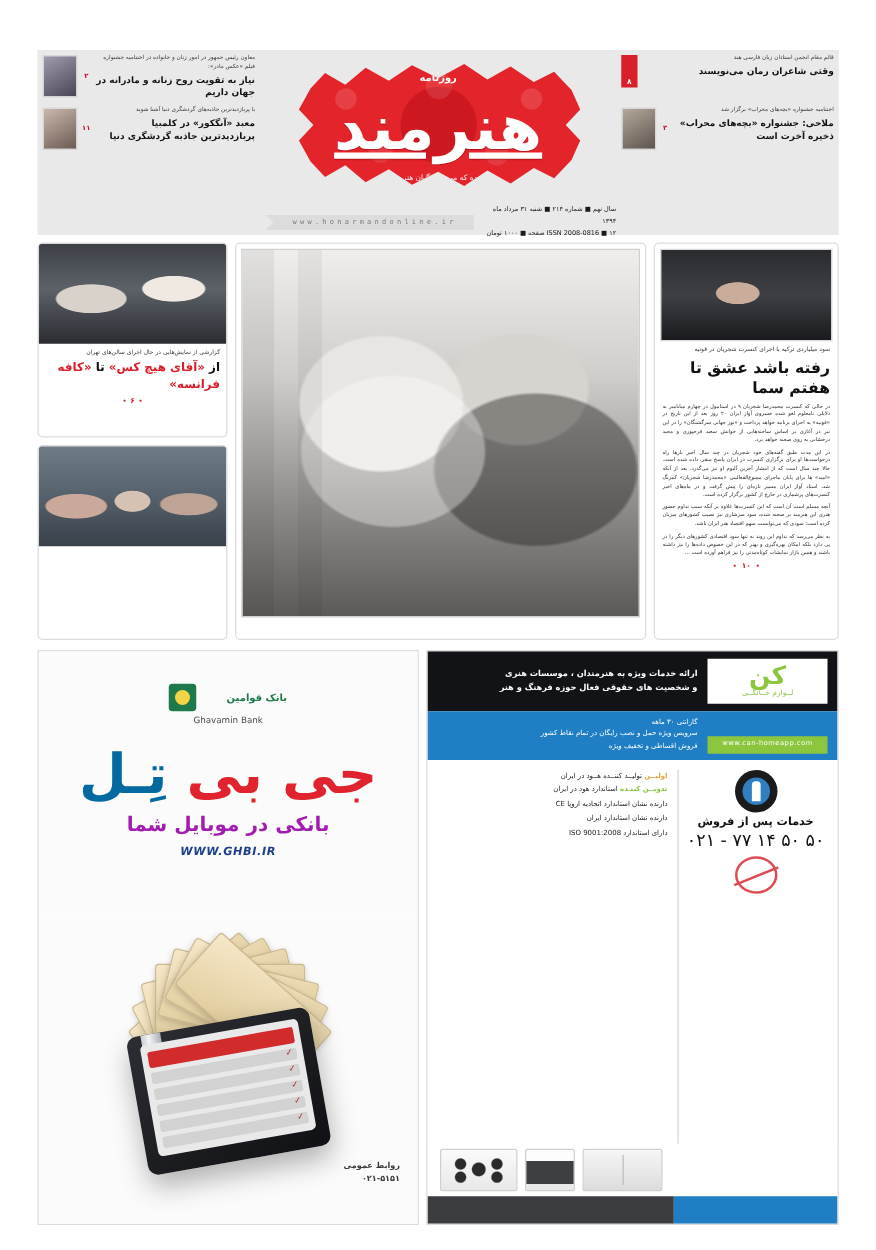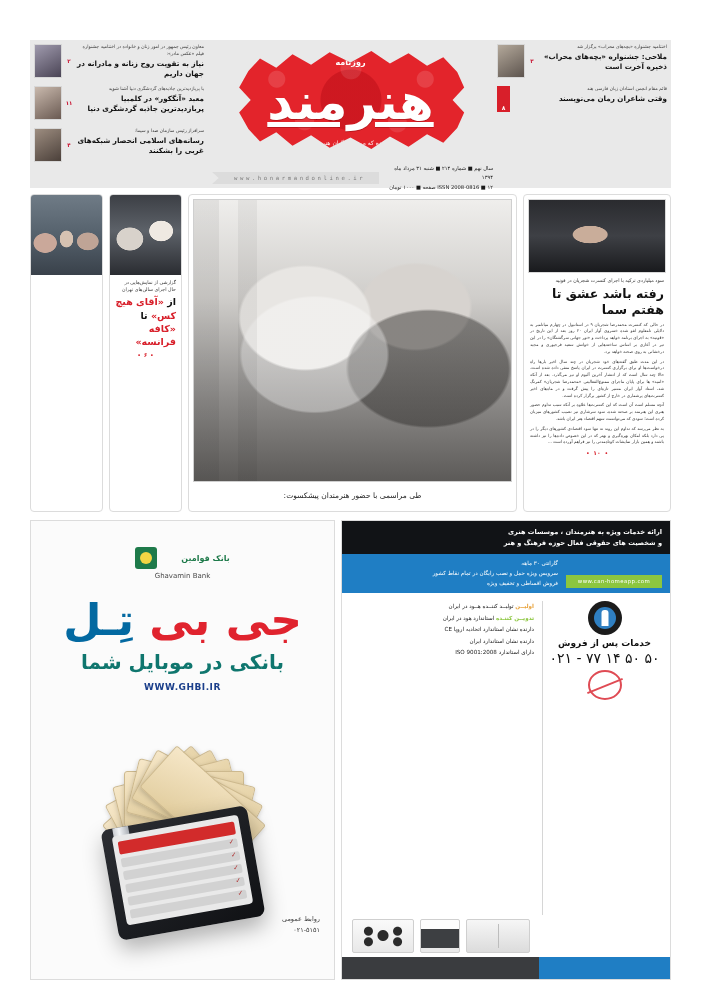--- a/index.html
+++ b/index.html
@@ -130,21 +130,21 @@
     direction: rtl; text-align: right; padding-left: 4px;
     font-size: 5.2px; color: #1a1a1a; line-height: 1.75;
   }
 
   
   .content {
     margin: 6px 30px 0 30px;
     display: flex; flex-direction: row-reverse;
     gap: 6px; height: 318px;
   }
-  .col-right { width: 152px; display: flex; flex-direction: row; gap: 6px; }
+  .col-right { width: 152px; display: flex; flex-direction: column; gap: 6px; }
   .col-center { flex: 1; display: flex; flex-direction: column; }
   .col-left { width: 148px; }
 
   .card {
     background: #fff; border: 1px solid #dcdcdc; border-radius: 4px;
     overflow: hidden; display: flex; flex-direction: column;
   }
   .side-card { flex: 1; }
   .side-photo { height: 80px; background: #555; position: relative; }
   .sp1 {
@@ -390,25 +390,25 @@
   }
   .bank-script { font-size: 8px; color: #1e7a4a; direction: rtl; font-weight: bold; margin-left: 20px; }
   .bank-en { font-size: 7px; color: #4a4a4a; margin-top: 3px; direction: ltr; }
   .bank-big {
     margin-top: 18px; font-size: 44px; font-weight: bold; line-height: 1;
     direction: rtl; white-space: nowrap;
   }
   .bank-big .r { color: #e0232e; }
   .bank-big .b { color: #0369a1; }
   .bank-sub {
-    margin-top: 8px; font-size: 20px; font-weight: bold; color: #0f766e; direction: rtl;
+    margin-top: 8px; font-size: 16px; font-weight: bold; color: #a21caf; direction: rtl;
   }
   .bank-url {
     margin-top: 8px; font-size: 9px; color: #1b3f8b; letter-spacing: .5px;
-    font-weight: bold; direction: ltr;
+    font-weight: bold; direction: ltr; font-style: italic;
   }
   .bank-art { position: relative; height: 248px; overflow: hidden; background: #fbfbfb; }
   .bank-notes {
     position: absolute; left: 50%; top: 18px; transform: translateX(-50%);
     width: 210px; height: 92px;
   }
   .note {
     position: absolute; width: 120px; height: 56px; left: 46px; top: 22px;
     background: linear-gradient(160deg,#f6e7c8 0%,#e6d3a8 55%,#d9c189 100%);
     border: 1px solid #cdb98e; border-radius: 3px;
@@ -430,45 +430,45 @@
   .wallet-screen .bar::after {
     content: "✓"; position: absolute; right: 3px; top: -1px; font-size: 7px; color: #b03030;
   }
   .wallet-screen .topbar { height: 13px; background: #d22b2b; border-radius: 2px; }
   .wallet-clip {
     position: absolute; left: 12px; top: -6px; width: 16px; height: 40px;
     background: linear-gradient(90deg,#c9ccd1,#f2f4f6 40%,#a9adb3);
     border-radius: 3px;
   }
   .bank-pr {
-    position: absolute; right: 14px; bottom: 43px; text-align: right;
-    direction: rtl; font-size: 6.5px; color: #3a3a3a; line-height: 1.7;
+    position: absolute; right: 14px; bottom: 30px; text-align: right;
+    direction: rtl; font-size: 6.5px; color: #3a3a3a; line-height: 1.7; font-weight: bold;
   }
 </style>
 </head>
 <body>
 
 <div class="page">
 
   <div class="masthead">
 
     <div class="mast-side">
+      <div class="teaser">
+        <div class="red-tab">۸</div>
+        <div class="teaser-body">
+          <div class="teaser-kicker">قائم مقام انجمن استادان زبان فارسی هند</div>
+          <div class="teaser-head">وقتی شاعران رمان می‌نویسند</div>
+        </div>
+      </div>
       <div class="teaser">
         <div class="teaser-thumb t2"></div>
         <div class="teaser-num">۳</div>
         <div class="teaser-body">
           <div class="teaser-kicker">اختتامیه جشنواره «بچه‌های محراب» برگزار شد</div>
           <div class="teaser-head">ملاحی: جشنواره «بچه‌های محراب» ذخیره آخرت است</div>
-        </div>
-      </div>
-      <div class="teaser">
-        <div class="red-tab">۸</div>
-        <div class="teaser-body">
-          <div class="teaser-kicker">قائم مقام انجمن استادان زبان فارسی هند</div>
-          <div class="teaser-head">وقتی شاعران رمان می‌نویسند</div>
         </div>
       </div>
     </div>
 
     <div class="mast-center">
       <div class="logo-wrap">
         <div class="logo-plate">
           <div class="logo-kicker">روزنامه</div>
           <div class="logo-title">هنرمند</div>
           <div class="logo-sub">سپیده که می‌دمد رگ‌ان هنر شی</div>
@@ -491,28 +491,20 @@
           <div class="teaser-kicker">معاون رئیس جمهور در امور زنان و خانواده در اختتامیه جشنواره فیلم «عکس مادر»:</div>
           <div class="teaser-head">نیاز به تقویت روح زنانه و مادرانه در جهان داریم</div>
         </div>
       </div>
       <div class="teaser">
         <div class="teaser-thumb t4"></div>
         <div class="teaser-num">۱۱</div>
         <div class="teaser-body">
           <div class="teaser-kicker">با پربازدیدترین جاذبه‌های گردشگری دنیا آشنا شوید</div>
           <div class="teaser-head">معبد «آنگکور» در کلمبیا پربازدیدترین جاذبه گردشگری دنیا</div>
-        </div>
-      </div>
-      <div class="teaser">
-        <div class="teaser-thumb t6"></div>
-        <div class="teaser-num">۴</div>
-        <div class="teaser-body">
-          <div class="teaser-kicker">سرافراز رئیس سازمان صدا و سیما:</div>
-          <div class="teaser-head">رسانه‌های اسلامی انحصار شبکه‌های غربی را بشکنند</div>
         </div>
       </div>
     </div>
   </div>
 
   <div class="content">
 
     <div class="col-right">
       <div class="card side-card">
         <div class="side-photo sp1"></div>
@@ -527,21 +519,20 @@
 
       <div class="card side-card">
         <div class="side-photo sp2"></div>
       </div>
     </div>
 
     <div class="col-center">
       <div class="card lead-card">
         <div class="lead-photo"></div>
         <div class="lead-text">
-          <div class="lead-kicker">طی مراسمی با حضور هنرمندان پیشکسوت:</div>
         </div>
       </div>
     </div>
 
     <div class="col-left">
       <div class="card" style="height:100%">
         <div class="art-photo"></div>
         <div class="art-body">
           <div class="art-kicker">سود میلیاردی ترکیه با اجرای کنسرت شجریان در قونیه</div>
           <div class="art-head">رفته باشد عشق تا هفتم سما</div>
@@ -598,20 +589,24 @@
       </div>
     </div>
 
     <div class="ad ad-can">
 
       <div class="can-blackband">
         <div class="can-band-text">
           <div>ارائه خدمات ویژه به هنرمندان ، موسسات هنری</div>
           <div>و شخصیت های حقوقی فعال حوزه فرهنگ و هنر</div>
         </div>
+        <div class="can-mark">
+          <div class="glyph">کن</div>
+          <div class="sub">لــوازم خــانگــی</div>
+        </div>
       </div>
 
       <div class="can-blueband">
         <div class="can-blue-text">
           <div>گارانتی ۳۰ ماهه</div>
           <div>سرویس ویژه حمل و نصب رایگان در تمام نقاط کشور</div>
           <div>فروش اقساطی و تخفیف ویژه</div>
         </div>
         <div class="can-url">www.can-homeapp.com</div>
       </div>

